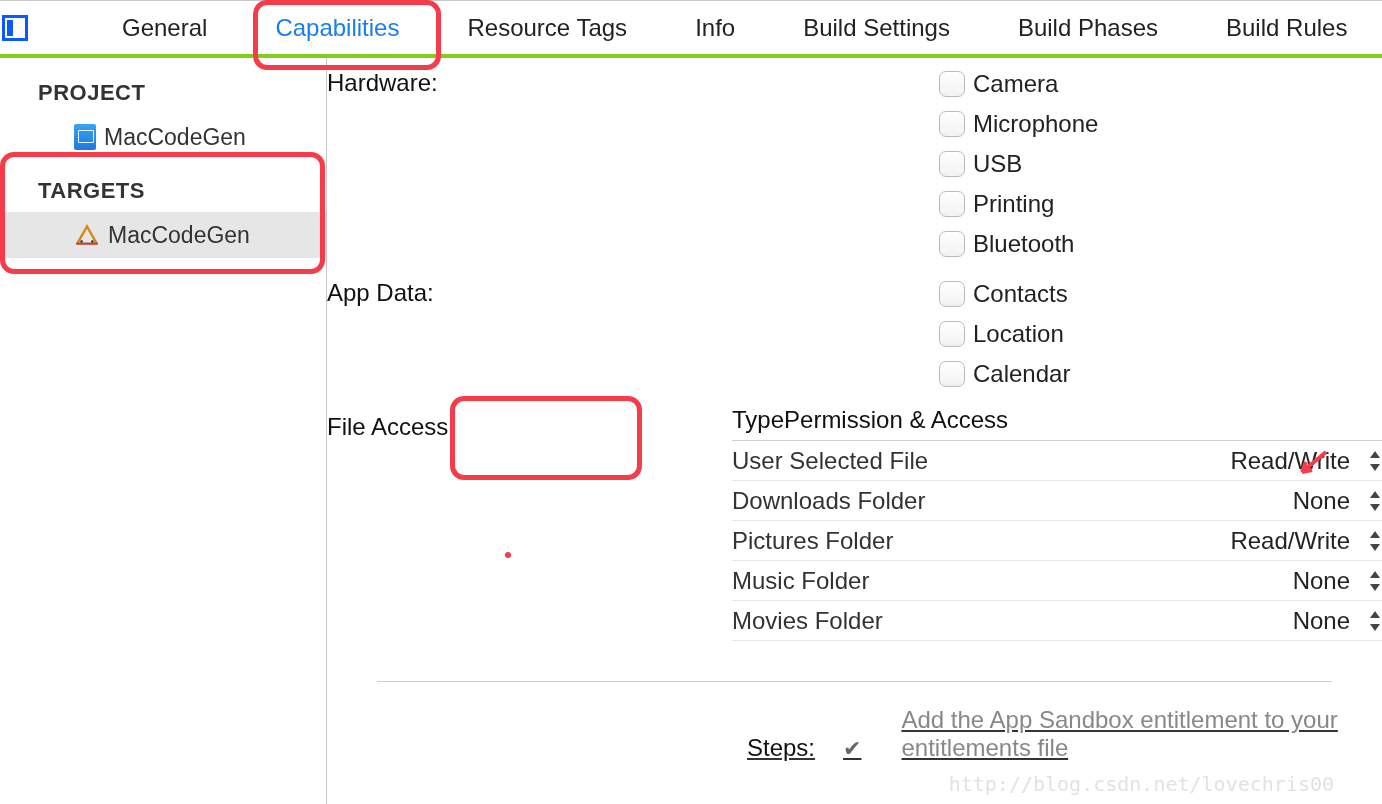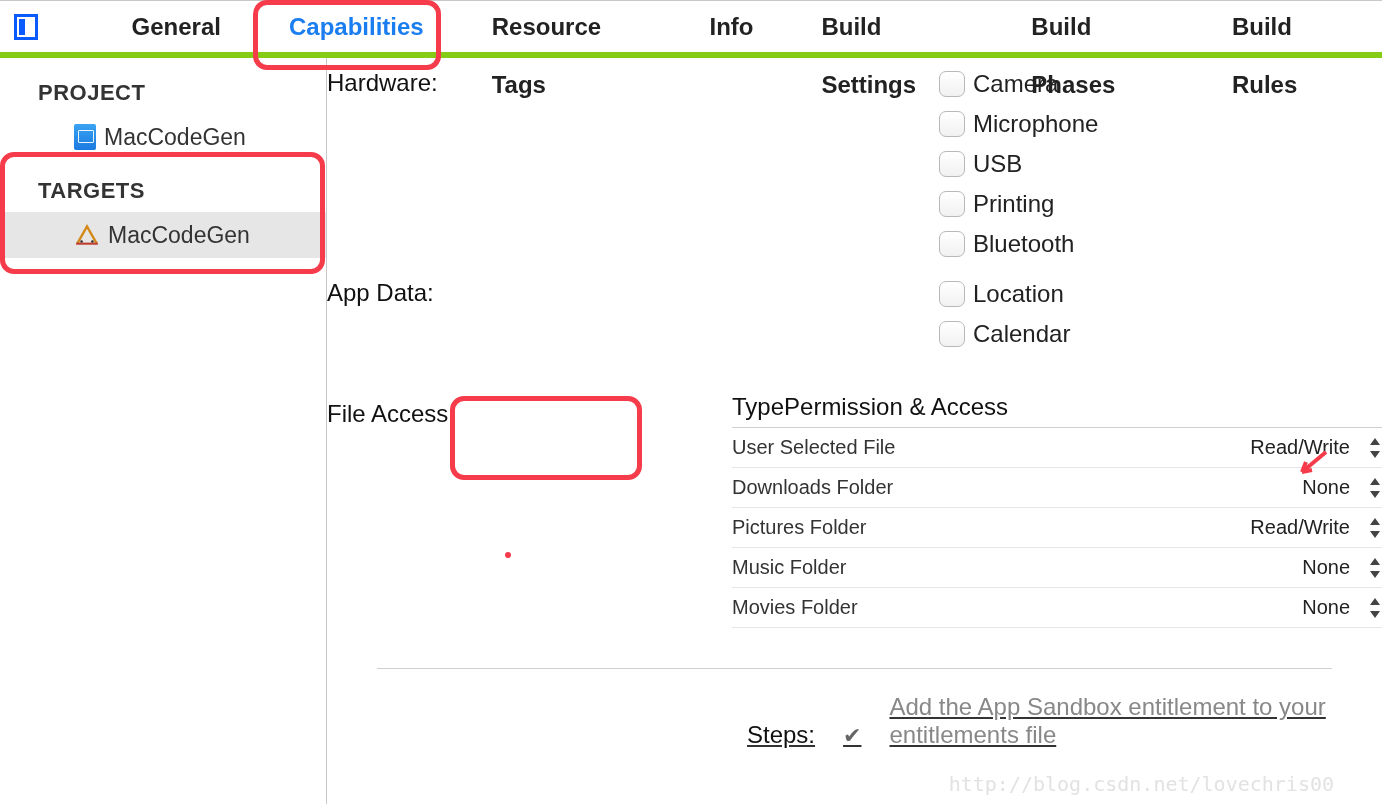--- a/index.html
+++ b/index.html
@@ -11,25 +11,23 @@
     width: 1382px;
     height: 804px;
     overflow: hidden;
     position: relative;
   }
   .tabbar {
     display: flex;
     align-items: center;
     height: 58px;
     border-top: 1px solid #c8c8c8;
-    border-bottom: 6px solid #84cc16;
-    padding-left: 12px;
+    border-bottom: 4px solid #84cc16;
     gap: 0;
     background: #fff;
-    font-weight: bold;
   }
   .left-toggle {
     width: 26px; height: 26px;
     border: 3px solid #0a5bff;
     display: inline-block;
     position: relative;
     margin-right: 60px;
     margin-left: 2px;
   }
   .left-toggle::before {
@@ -130,21 +128,21 @@
   .table {
     width: 650px;
     margin-top: 2px;
   }
   .thead {
     display:flex;justify-content:flex-start;font-size:24px;color:#111;
     padding:0 0 6px 0;border-bottom:1px solid #cfcfcf;
   }
   .trow {
     display:flex;justify-content:space-between;align-items:center;
-    height:40px;font-size:20px;border-bottom:1px solid #e6e6e6;
+    height:40px;font-size:24px;border-bottom:1px solid #e6e6e6;
   }
   .tval { display:flex;align-items:center;gap:18px;color:#222; }
   .stepper {
     width:14px;height:20px;position:relative;
   }
   .stepper::before,.stepper::after{
     content:"";position:absolute;left:2px;width:0;height:0;
     border-left:5px solid transparent;border-right:5px solid transparent;
   }
   .stepper::before{top:0;border-bottom:7px solid #444;}
@@ -152,21 +150,21 @@
   .divider { height:1px;background:#cfcfcf;margin:40px 50px 0 50px; }
   .steps {
     display:flex;align-items:flex-end;gap:28px;
     padding:24px 0 0 0;justify-content:flex-start;
     margin-left: 420px;
     font-size:24px;
     text-decoration:underline;
   }
   .steps-label{font-weight:500;color:#111}
   .check{font-size:22px;color:#666;}
-  .steps-text{color:#888;}
+  .steps-text{color:#888;margin-left:12px;}
   .watermark{
     position:absolute;right:48px;bottom:8px;color:#e2e2e2;font-size:20px;
     font-family: monospace;
   }
   .arrow {
     position:absolute;left:1296px;top:448px;pointer-events:none;
     transform:rotate(0deg);
   }
   .red-dot{
     position:absolute;left:505px;top:552px;width:6px;height:6px;border-radius:50%;background:#f63b4b;
@@ -234,30 +232,34 @@
             <span>Bluetooth</span>
           </div>
         </div>
     </div>
 
     <div class="group" style="margin-top:10px">
       <div class="group-label">App Data:</div>
       <div class="group-items" id="ad-items">
           <div class="chk-row">
             <span class="chk"></span>
+            <span>Contacts</span>
+          </div>
+          <div class="chk-row">
+            <span class="chk"></span>
             <span>Location</span>
           </div>
           <div class="chk-row">
             <span class="chk"></span>
             <span>Calendar</span>
           </div>
         </div>
     </div>
 
-    <div class="group" style="margin-top:37px">
+    <div class="group" style="margin-top:10px">
       <div class="group-label" style="padding-top:4px">File Access:</div>
       <div class="group-items">
         <div class="table">
           <div class="thead">
             <span>Type</span>
             <span>Permission &amp; Access</span>
           </div>
           <div id="fa-rows">
               <div class="trow">
                 <span>User Selected File</span>

